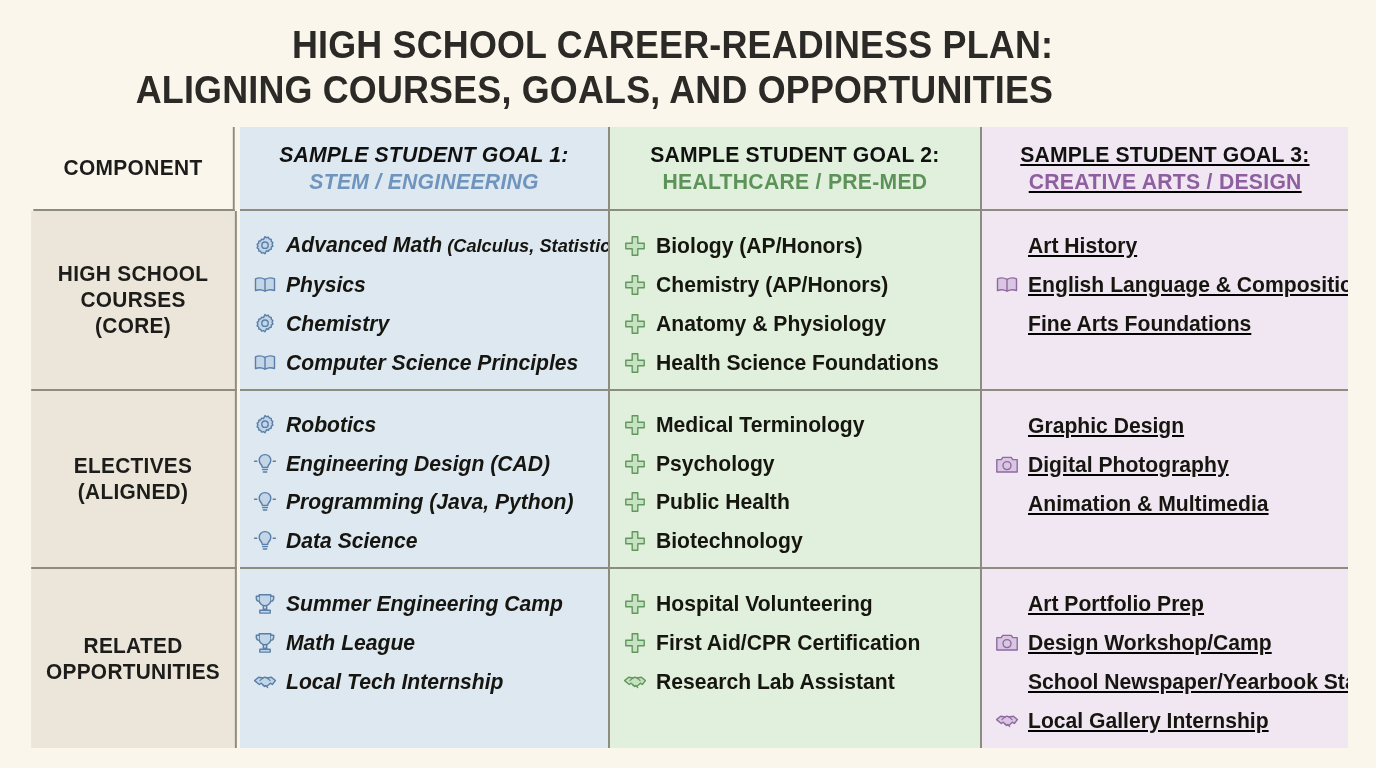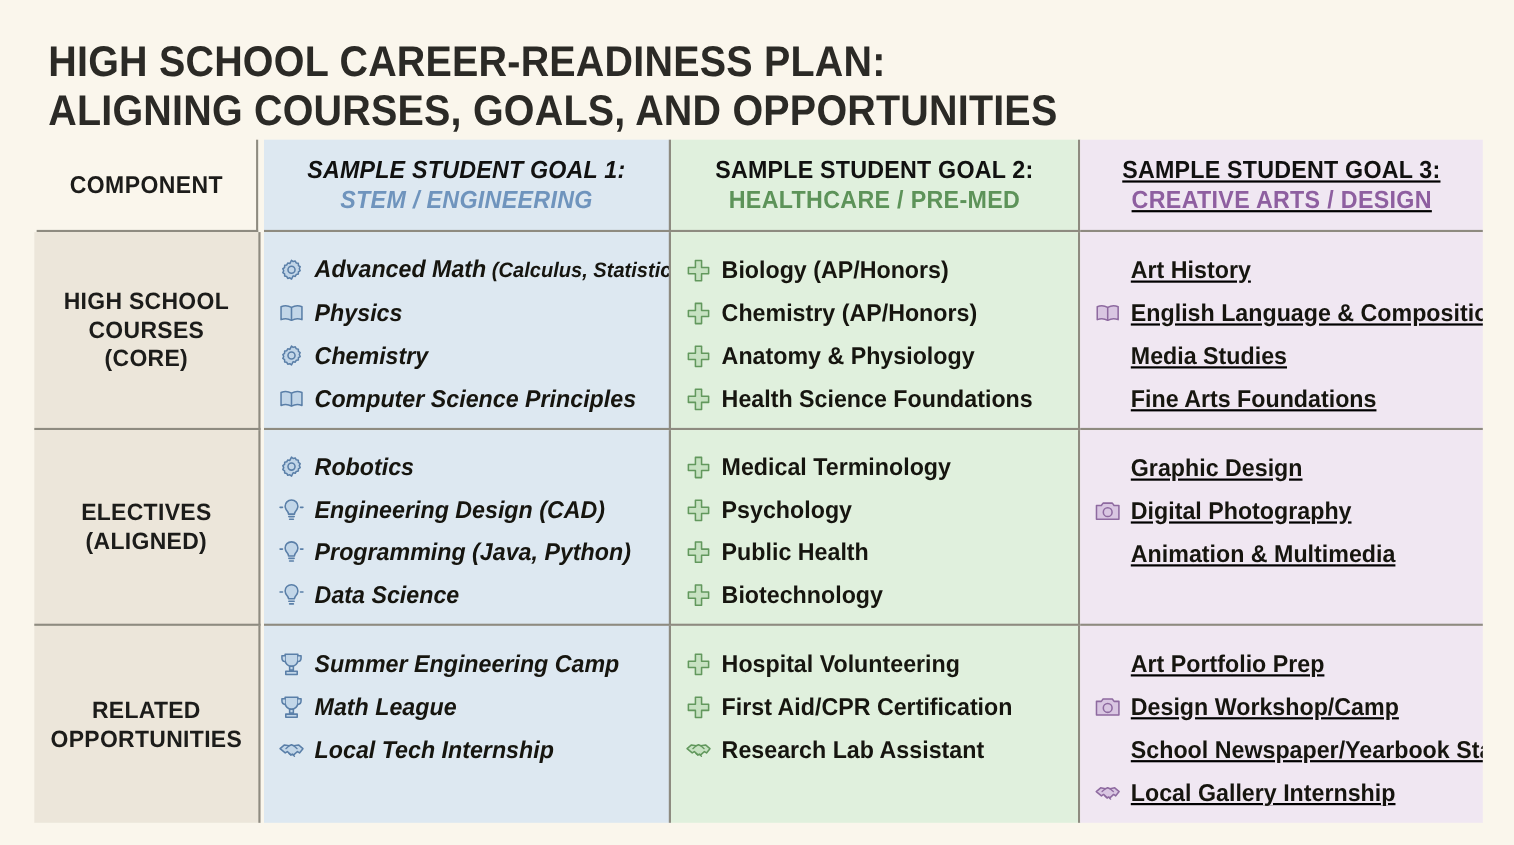--- a/index.html
+++ b/index.html
@@ -12,22 +12,21 @@
   #page {
     position: relative;
     width: 1376px; height: 768px;
     background: #faf6ec;
   }
 
   
   .title-wrap {
     position: absolute;
     left: 0; top: 22px; width: 1097px;
-    text-align: left;
-    margin-top: 12px;
+    text-align: right;
   }
   .title-line {
     font-family: "Liberation Sans Narrow", "Liberation Sans", sans-serif;
     font-weight: bold;
     font-size: 39px;
     line-height: 45px;
     letter-spacing: 0.2px;
     color: #2b2a26;
     transform: scaleX(0.92);
   }
@@ -251,26 +250,20 @@
               <path stroke="#8e6aa0" fill="#d9c6e2" stroke-width="1.4" stroke-linejoin="round" stroke-linecap="round" d="M2.5 5.8c3-1.3 6.2-1.3 9.5.6 3.3-1.9 6.5-1.9 9.5-.6v11.8c-3-1.3-6.2-1.3-9.5.6-3.3-1.9-6.5-1.9-9.5-.6z"></path>
               <path d="M12 6.4v11.8" stroke="#8e6aa0" stroke-width="1.4" fill="none"></path>
             </svg>
           </span>
           <span class="item-text">English Language &amp; Composition</span>
         </div>
         <div class="item">
           <span class="item-icon">
             <svg width="24" height="24"></svg>
           </span>
-          <span class="item-text">Media Studies</span>
-        </div>
-        <div class="item">
-          <span class="item-icon">
-            <svg width="24" height="24"></svg>
-          </span>
           <span class="item-text">Fine Arts Foundations</span>
         </div>
       </div>
       <div class="cell rowlabel">
         <span>ELECTIVES<br>(ALIGNED)</span>
       </div>
       <div class="cell content col-stem">
         <div class="item">
           <span class="item-icon">
             <svg width="24" height="24" viewBox="0 0 24 24">

